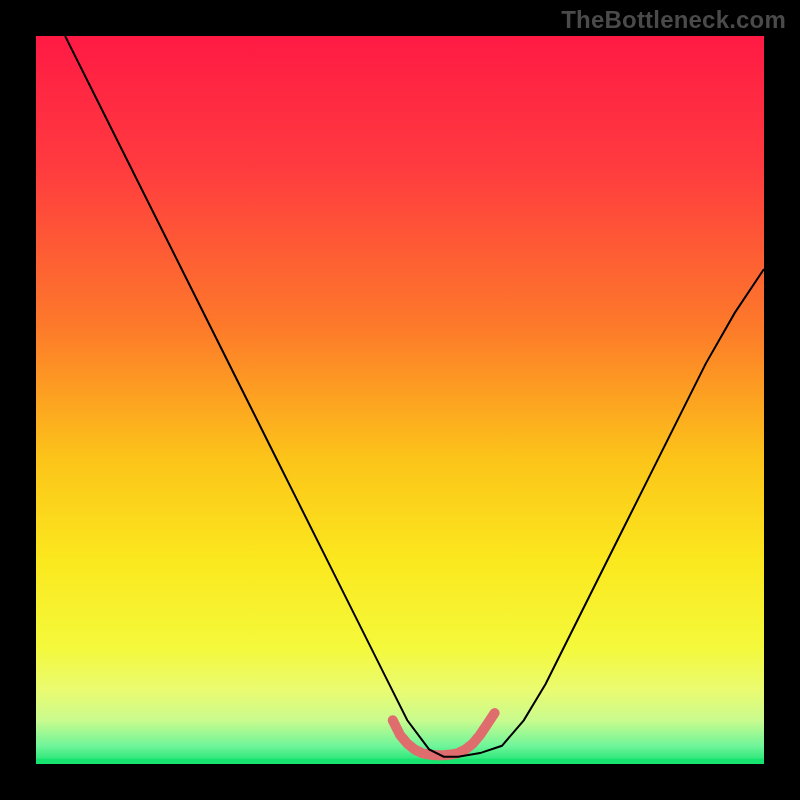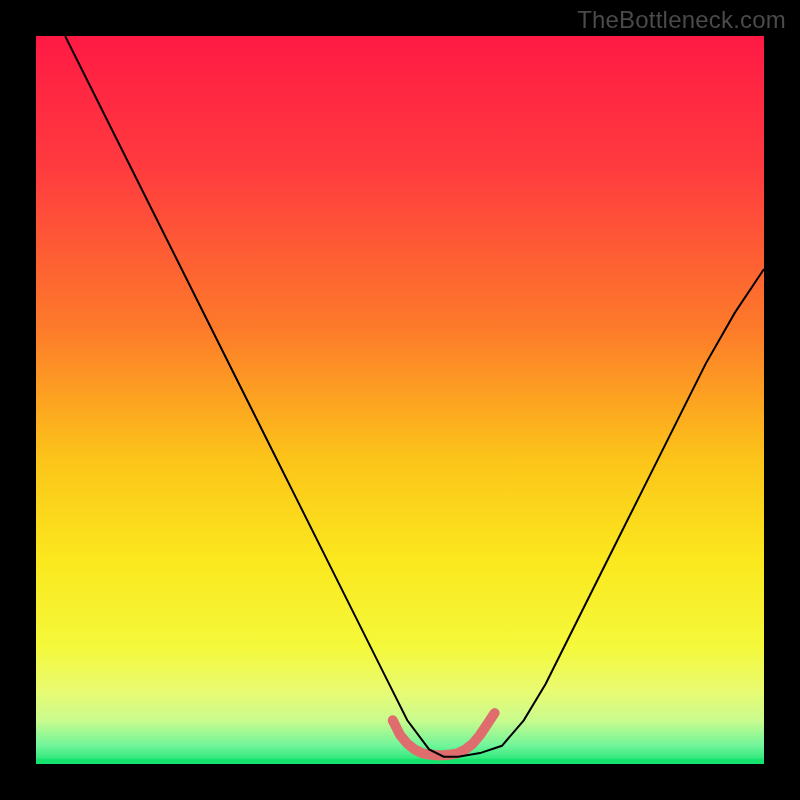--- a/index.html
+++ b/index.html
@@ -16,21 +16,21 @@
     width: 800px;
     height: 800px;
     background: #000;
   }
   .watermark {
     position: absolute;
     top: 6px;
     right: 14px;
     color: #4a4a4a;
     font-size: 24px;
-    font-weight: 400;
+    font-weight: 700;
     letter-spacing: 0.2px;
     z-index: 5;
   }
   .plot-area {
     position: absolute;
     left: 36px;
     top: 36px;
     width: 728px;
     height: 728px;
   }

